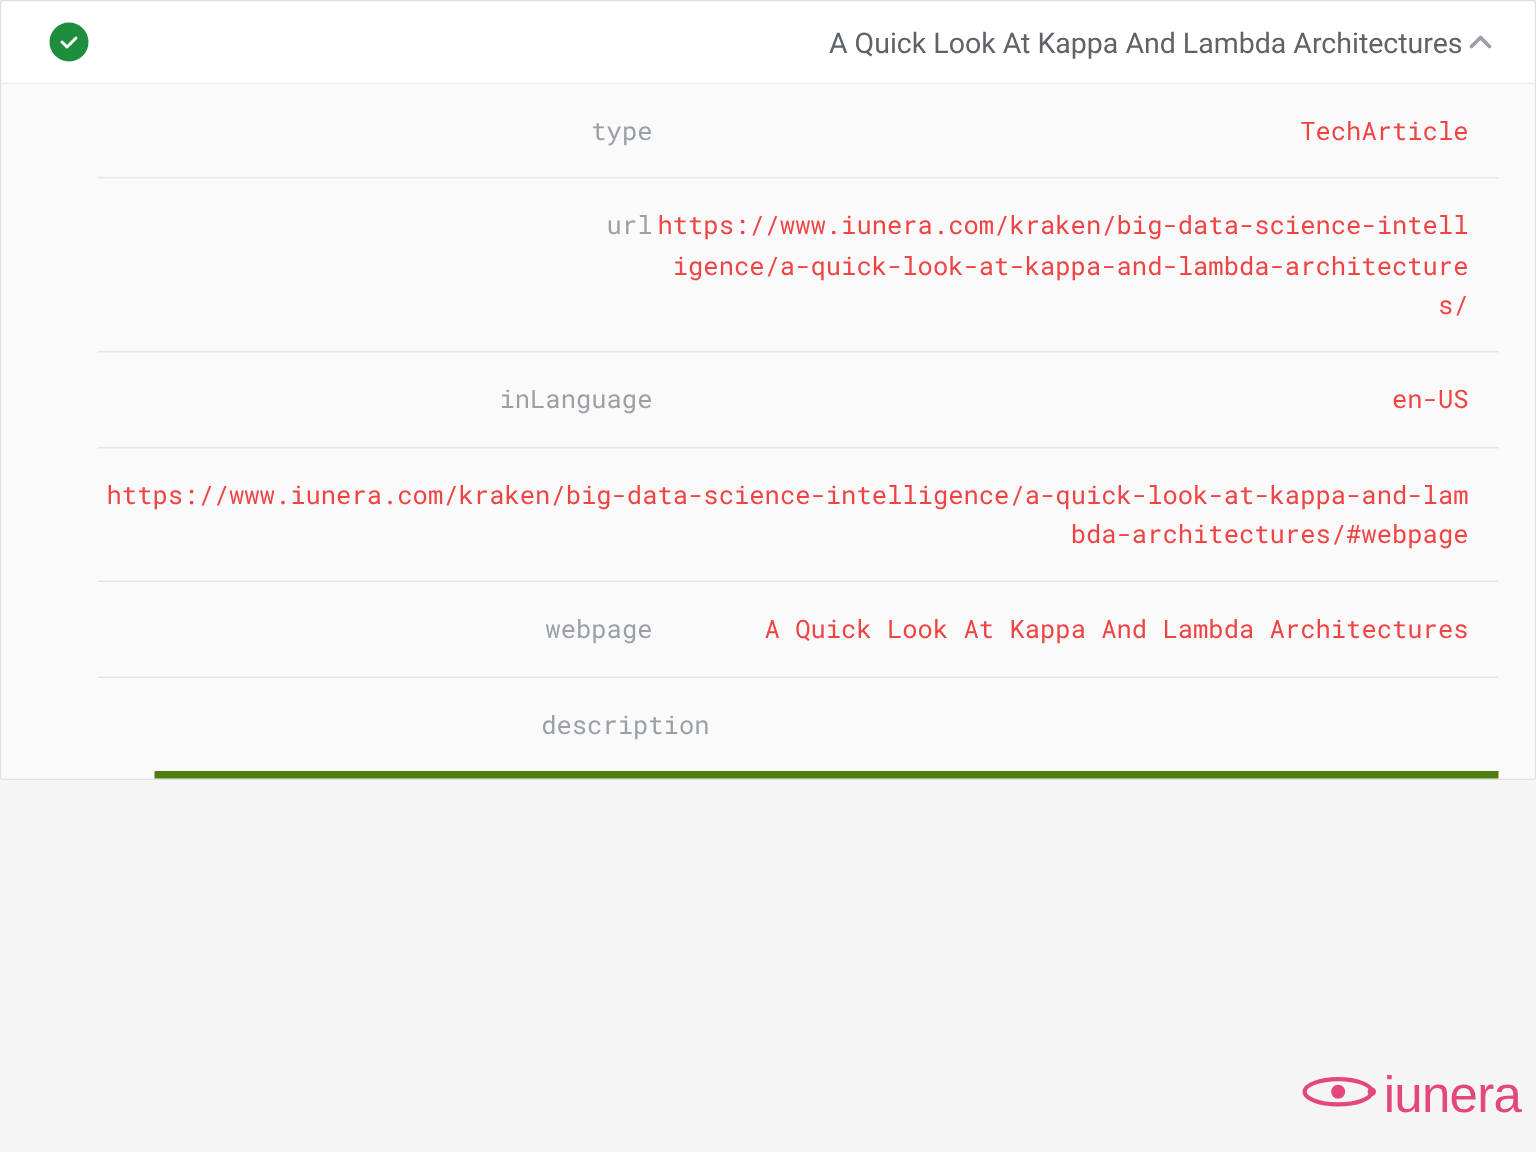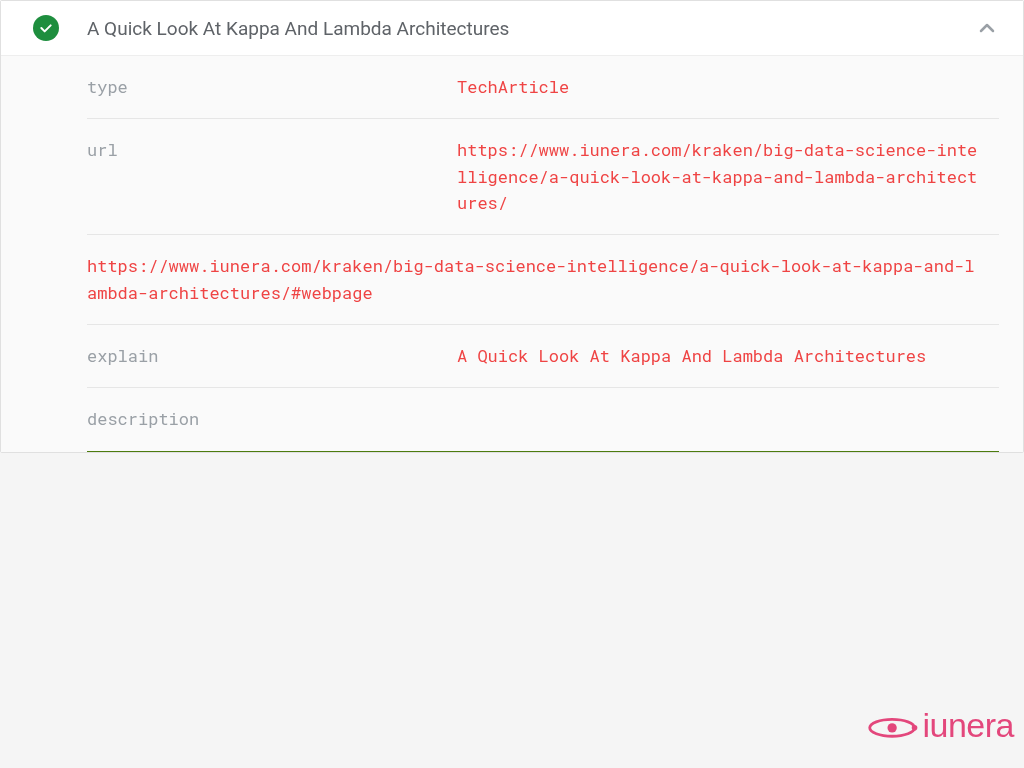--- a/index.html
+++ b/index.html
@@ -9,20 +9,21 @@
     width: 1024px;
     height: 768px;
     overflow: hidden;
     position: relative;
     color: #222;
   }
   .panel {
     background: #ffffff;
     border: 1px solid #e0e0e0;
     border-radius: 2px;
+    text-align: right;
   }
   .header {
     display: flex;
     align-items: center;
     padding: 14px 24px 14px 32px;
     background: #fff;
     border-bottom: 1px solid #eeeeee;
   }
   .status-icon {
     width: 26px;
@@ -42,50 +43,50 @@
     font-weight: 400;
     flex: 1;
   }
   .chevron {
     color: #9aa0a6;
     display: flex;
     align-items: center;
   }
   .chevron svg { width: 24px; height: 24px; }
   .details {
-    padding: 0 24px 0 86px;
+    padding: 0 24px 0 64px;
     background: #fafafa;
   }
   .row {
     display: flex;
     padding: 18px 0;
     border-bottom: 1px solid #e6e6e6;
     font-family: "Roboto Mono", Menlo, Consolas, monospace;
     font-size: 17px;
     line-height: 1.55;
   }
-  .row:last-child { border-bottom: 1px solid #4d7c0f; }
+  .row:last-child { border-bottom: 5px solid #4d7c0f; margin-left: 38px; }
   .key {
     width: 370px;
     flex-shrink: 0;
     color: #9aa0a6;
     word-break: break-all;
   }
   .val {
     flex: 1;
     color: #ef4444;
     word-break: break-all;
     padding-right: 20px;
   }
   .watermark {
     position: absolute;
     right: 10px;
     bottom: 18px;
     display: flex;
-    align-items: flex-start;
+    align-items: flex-end;
     opacity: 0.9;
     gap: 0;
   }
   .wm-logo svg { width: 56px; height: 40px; }
   .wm-text {
     font-family: Arial, sans-serif;
     font-size: 34px;
     color: #e2356f;
     font-weight: 400;
     letter-spacing: -0.5px;
@@ -112,24 +113,28 @@
   <div class="details">
     <div class="row">
       <div class="key">type</div>
       <div class="val">TechArticle</div>
     </div>
     <div class="row">
       <div class="key">url</div>
       <div class="val">https://www.iunera.com/kraken/big-data-science-intelligence/a-quick-look-at-kappa-and-lambda-architectures/</div>
     </div>
     <div class="row">
+      <div class="key">inLanguage</div>
+      <div class="val">en-US</div>
+    </div>
+    <div class="row">
       <div class="val">https://www.iunera.com/kraken/big-data-science-intelligence/a-quick-look-at-kappa-and-lambda-architectures/#webpage</div>
     </div>
     <div class="row">
-      <div class="key">explain</div>
+      <div class="key">webpage</div>
       <div class="val">A Quick Look At Kappa And Lambda Architectures</div>
     </div>
     <div class="row">
       <div class="key">description</div>
     </div>
   </div>
 </div>
 
 <div class="watermark">
   <span class="wm-logo">

